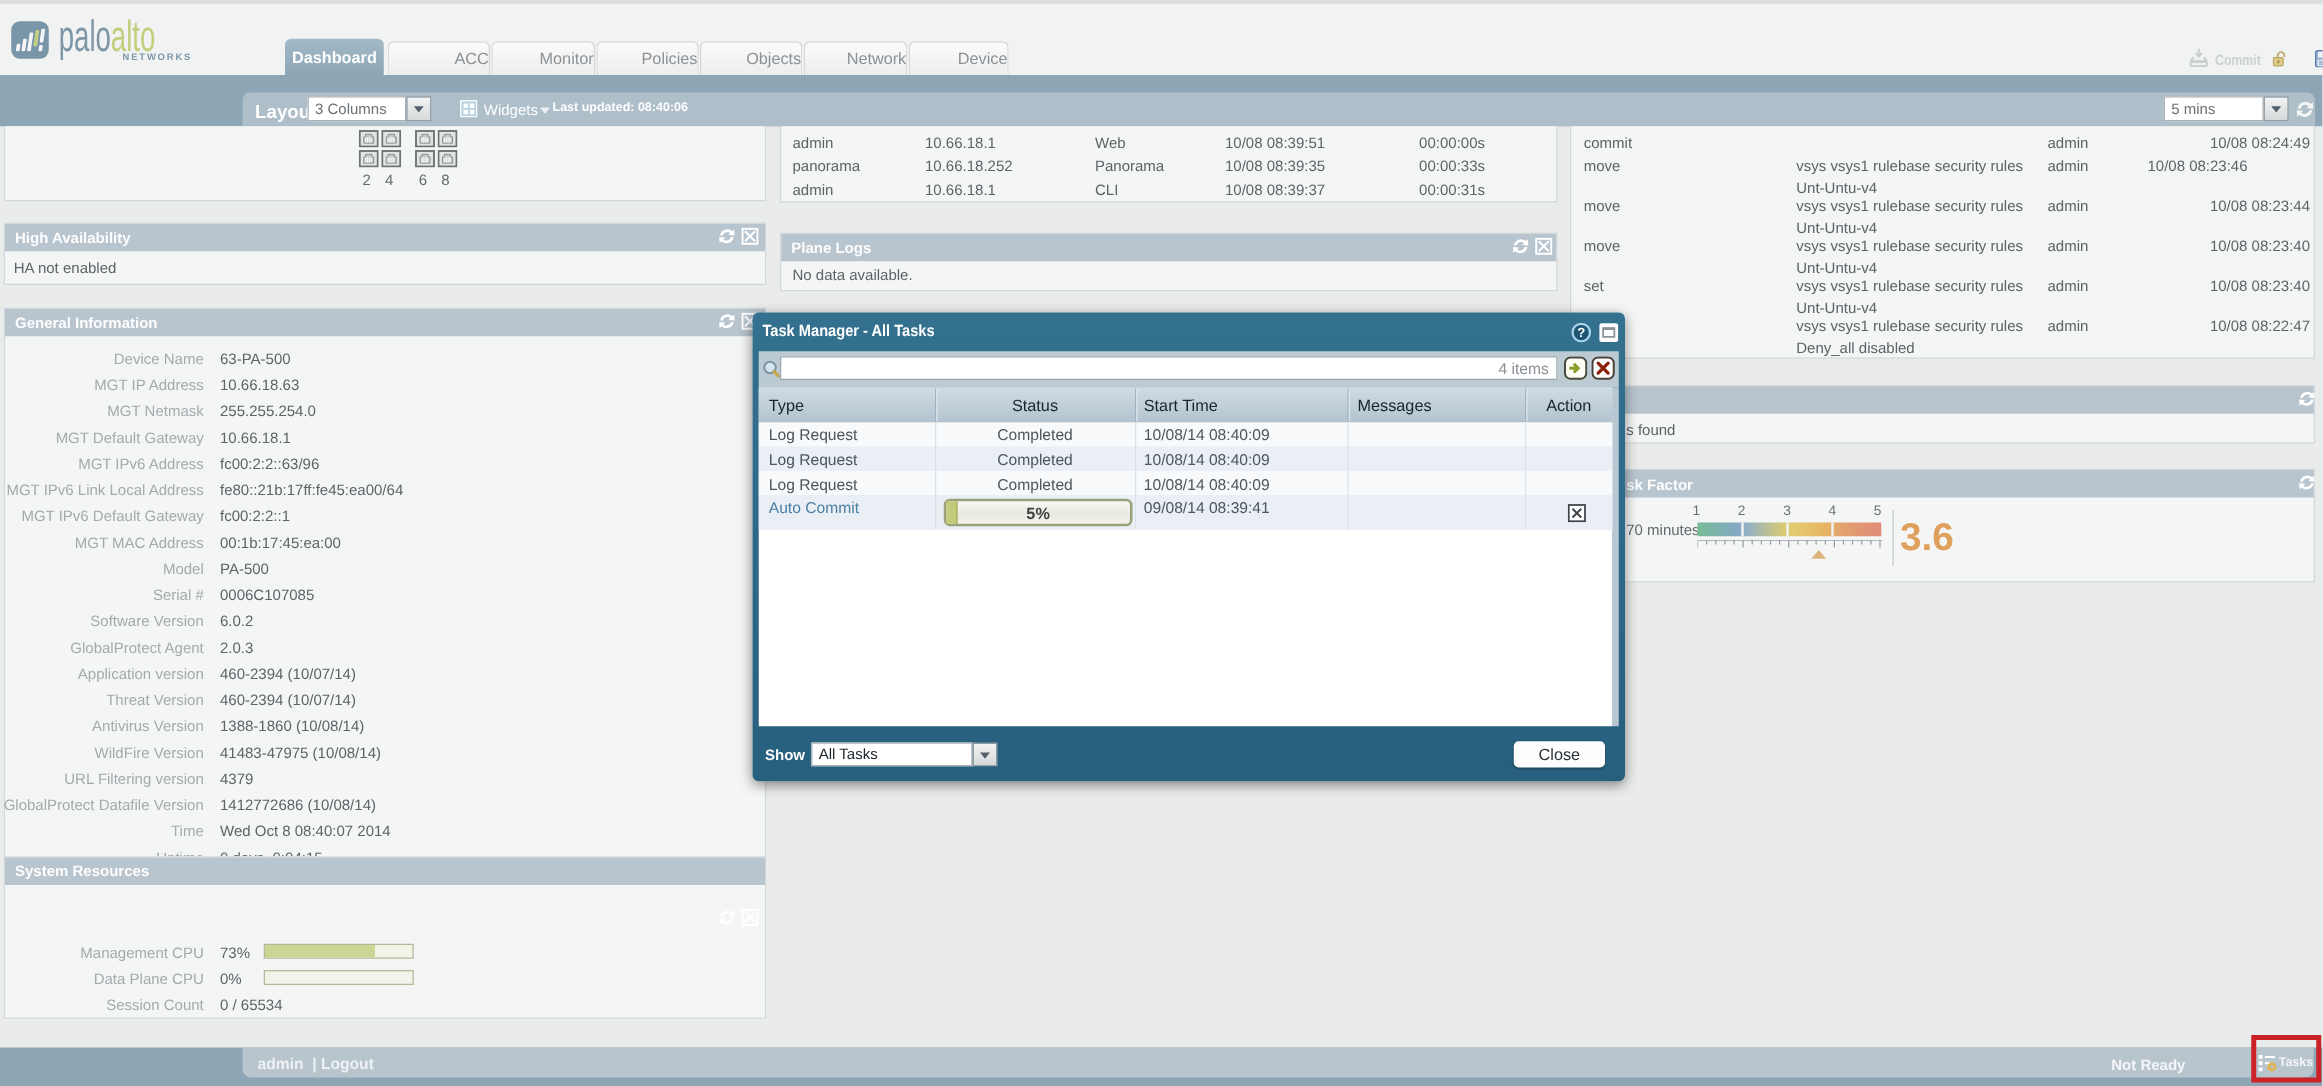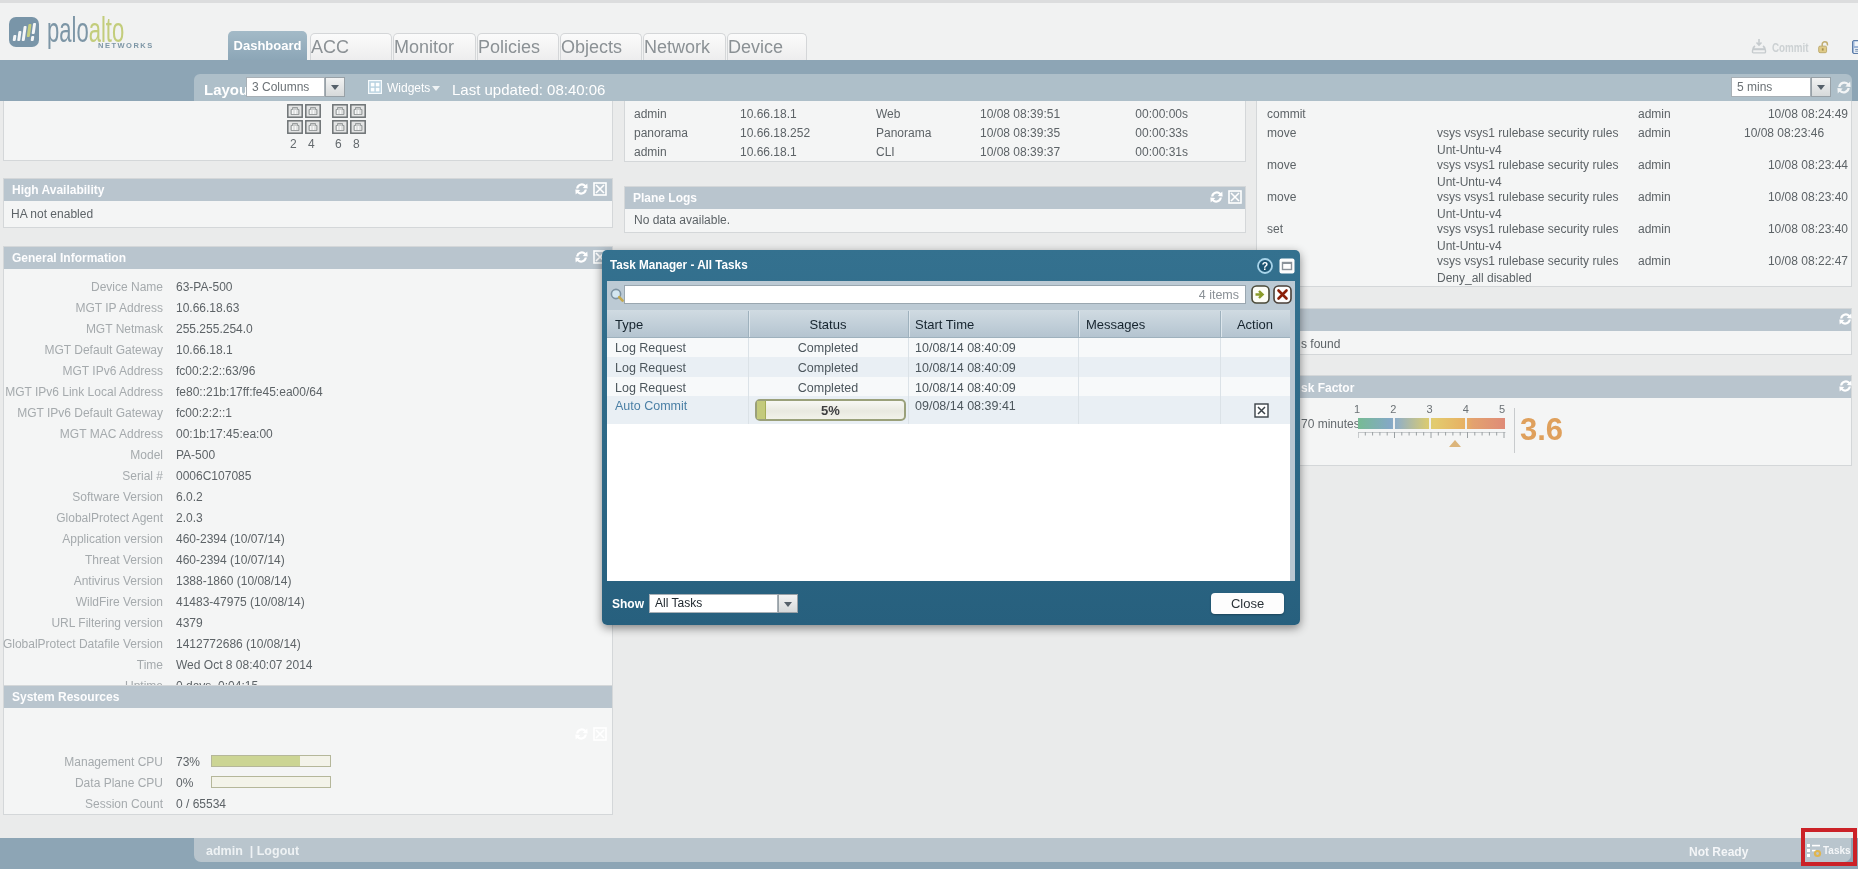--- a/index.html
+++ b/index.html
@@ -12,21 +12,21 @@
 .val{position:absolute;color:#5d6367;font-size:12px;white-space:nowrap;}
 .sel{position:absolute;background:#fff;border:1px solid #a8b0b6;box-sizing:border-box;
   font-size:12px;color:#6b7175;line-height:18px;padding-left:5px;white-space:nowrap;}
 .ab{position:absolute;box-sizing:border-box;border:1px solid #98a1a7;
   background:linear-gradient(#f2f3f3,#d6d9da);}
 .ab:after{content:"";position:absolute;left:50%;top:50%;margin:-2px 0 0 -4px;
   border:4px solid transparent;border-top:5px solid #55606a;}
 .wt{color:#fff;font-size:12px;position:absolute;white-space:nowrap;}
 .tab{position:absolute;top:33px;height:27px;background:linear-gradient(#fbfbfb,#ededee);
   border:1px solid #d4d6d8;border-bottom:none;border-radius:5px 5px 0 0;box-sizing:border-box;
-  color:#8b9195;font-size:18px;text-align:left;line-height:26px;}
+  color:#8b9195;font-size:13px;text-align:right;line-height:26px;}
 </style></head>
 <body>
 
 <div class="a" style="left:0;top:0;width:1858px;height:60px;background:#f1f2f2;border-top:3px solid #dcddde;box-sizing:border-box"></div>
 <div class="a" style="left:9px;top:17px;width:30px;height:30px;border-radius:7px;background:#7995a8">
 <svg width="30" height="30" style="position:absolute;left:0;top:0">
 <g transform="skewX(-8) translate(3,0)">
 <g fill="#f4f6f7">
 <rect x="4" y="18" width="3" height="6" rx="1"></rect>
 <rect x="8.5" y="14" width="3" height="10" rx="1"></rect>
@@ -76,21 +76,21 @@
 <rect x="0.6" y="0.6" width="12.8" height="12.8" fill="#b9d2e0" stroke="#f6fafc" stroke-width="1.2"></rect>
 <g fill="#fdfefe">
       <rect x="2.8" y="2.8" width="3.6" height="3.6"></rect>
       <rect x="7.8" y="2.8" width="3.6" height="3.6"></rect>
 <rect x="2.8" y="7.8" width="3.6" height="3.6"></rect>
       <rect x="7.8" y="7.8" width="3.6" height="3.6"></rect>
     </g>
   </svg>
 <div class="wt" style="left:387px;top:81px;font-size:12px">Widgets</div>
 <div class="a" style="left:432px;top:86px;border:4px solid transparent;border-top:5px solid #eef2f4"></div>
-<div class="wt" style="left:452px;top:81px;font-weight:normal;font-size:15px">Last updated: 08:40:06</div>
+<div class="wt" style="left:442px;top:81px;font-weight:bold;font-size:10px">Last updated: 08:40:06</div>
 <div class="sel" style="left:1731px;top:77px;width:80px;height:20px">5 mins</div>
 <div class="ab" style="left:1811px;top:77px;width:20px;height:20px"></div>
 <svg class="a" style="left:1836px;top:80px" width="16" height="15" viewBox="0 0 16 15">
 <g fill="#f3f5f6">
       <path d="M2.2 6.9 A6.2 6.2 0 0 1 12.6 3.2 L14.2 1.6 L14.6 6.9 L9.3 6.5 L11 4.8 A4.0 4.0 0 0 0 4.5 6.9 Z"></path>
 <path d="M13.8 8.1 A6.2 6.2 0 0 1 3.4 11.8 L1.8 13.4 L1.4 8.1 L6.7 8.5 L5 10.2 A4.0 4.0 0 0 0 11.5 8.1 Z"></path>
     </g>
   </svg>
 <div class="w" style="left:3px;top:101px;width:610px;height:60px;border-top:none"></div>
 <svg class="a" style="left:287px;top:104px" width="16" height="14" viewBox="0 0 16 14">
@@ -298,21 +298,21 @@
   </svg>
 <div class="val" style="left:634px;top:213px">No data available.</div>
 <div class="w" style="left:1256px;top:101px;width:596px;height:186px;border-top:none"></div>
 <div class="val" style="left:1267px;top:107px">commit</div>
 <div class="val" style="left:1638px;top:107px">admin</div>
 <div class="val" style="left:1740px;top:107px;width:108px;text-align:right">10/08 08:24:49</div>
 <div class="val" style="left:1267px;top:126px">move</div>
 <div class="val" style="left:1437px;top:126px">vsys vsys1 rulebase security rules</div>
 <div class="val" style="left:1437px;top:143px">Unt-Untu-v4</div>
 <div class="val" style="left:1638px;top:126px">admin</div>
-<div class="val" style="left:1744px;top:126px;width:108px;text-align:left">10/08 08:23:46</div>
+<div class="val" style="left:1704px;top:126px;width:108px;text-align:center">10/08 08:23:46</div>
 <div class="val" style="left:1267px;top:158px">move</div>
 <div class="val" style="left:1437px;top:158px">vsys vsys1 rulebase security rules</div>
 <div class="val" style="left:1437px;top:175px">Unt-Untu-v4</div>
 <div class="val" style="left:1638px;top:158px">admin</div>
 <div class="val" style="left:1740px;top:158px;width:108px;text-align:right">10/08 08:23:44</div>
 <div class="val" style="left:1267px;top:190px">move</div>
 <div class="val" style="left:1437px;top:190px">vsys vsys1 rulebase security rules</div>
 <div class="val" style="left:1437px;top:207px">Unt-Untu-v4</div>
 <div class="val" style="left:1638px;top:190px">admin</div>
 <div class="val" style="left:1740px;top:190px;width:108px;text-align:right">10/08 08:23:40</div>

